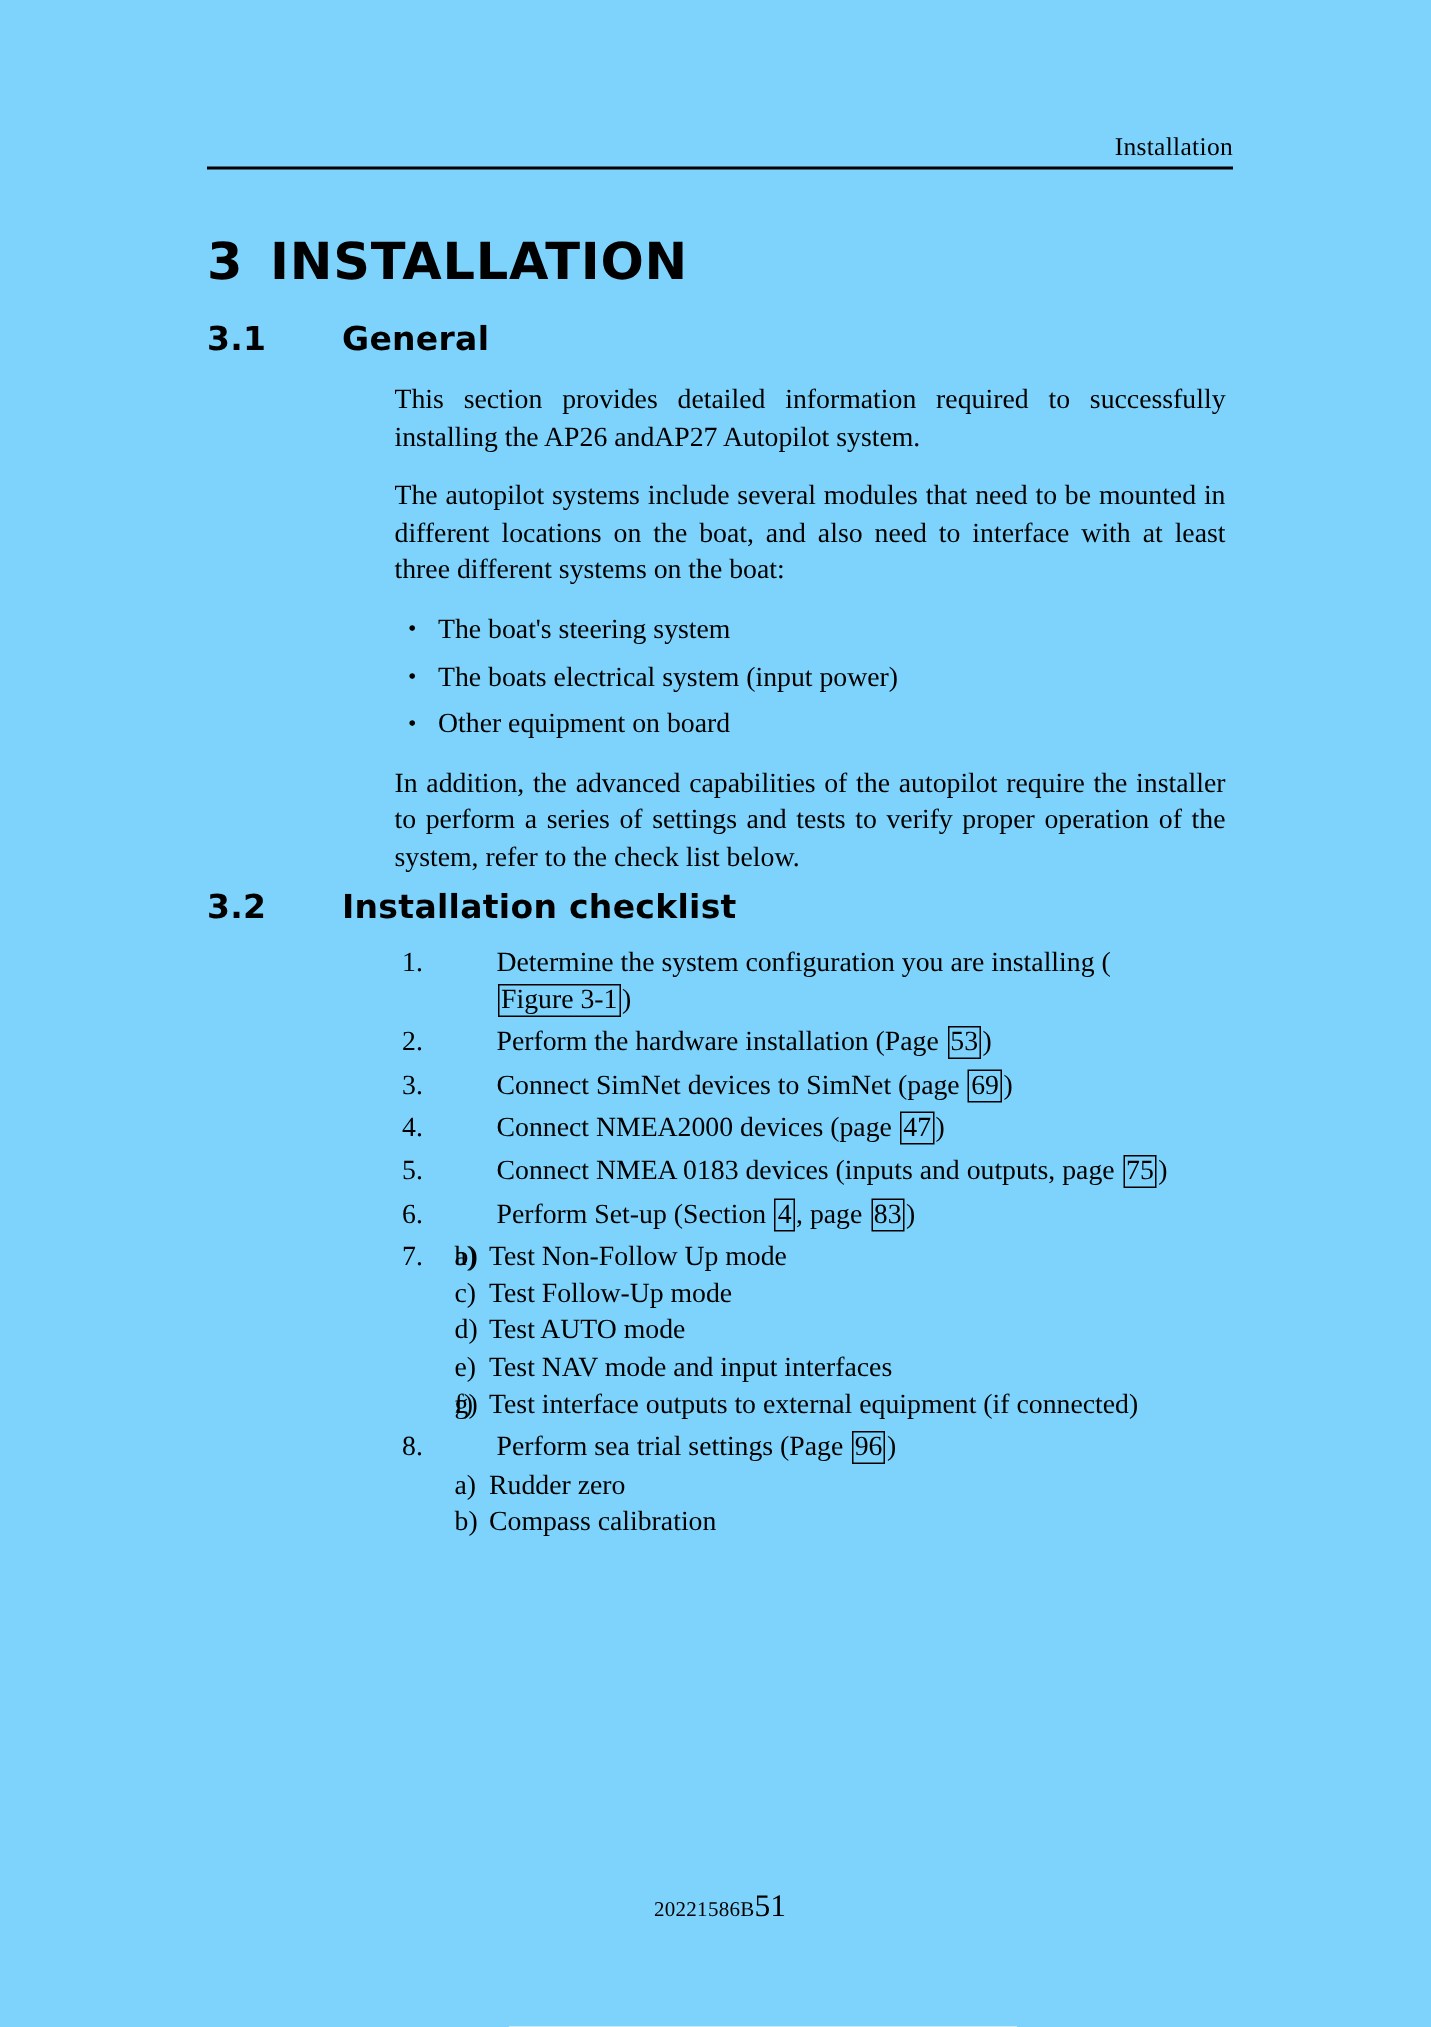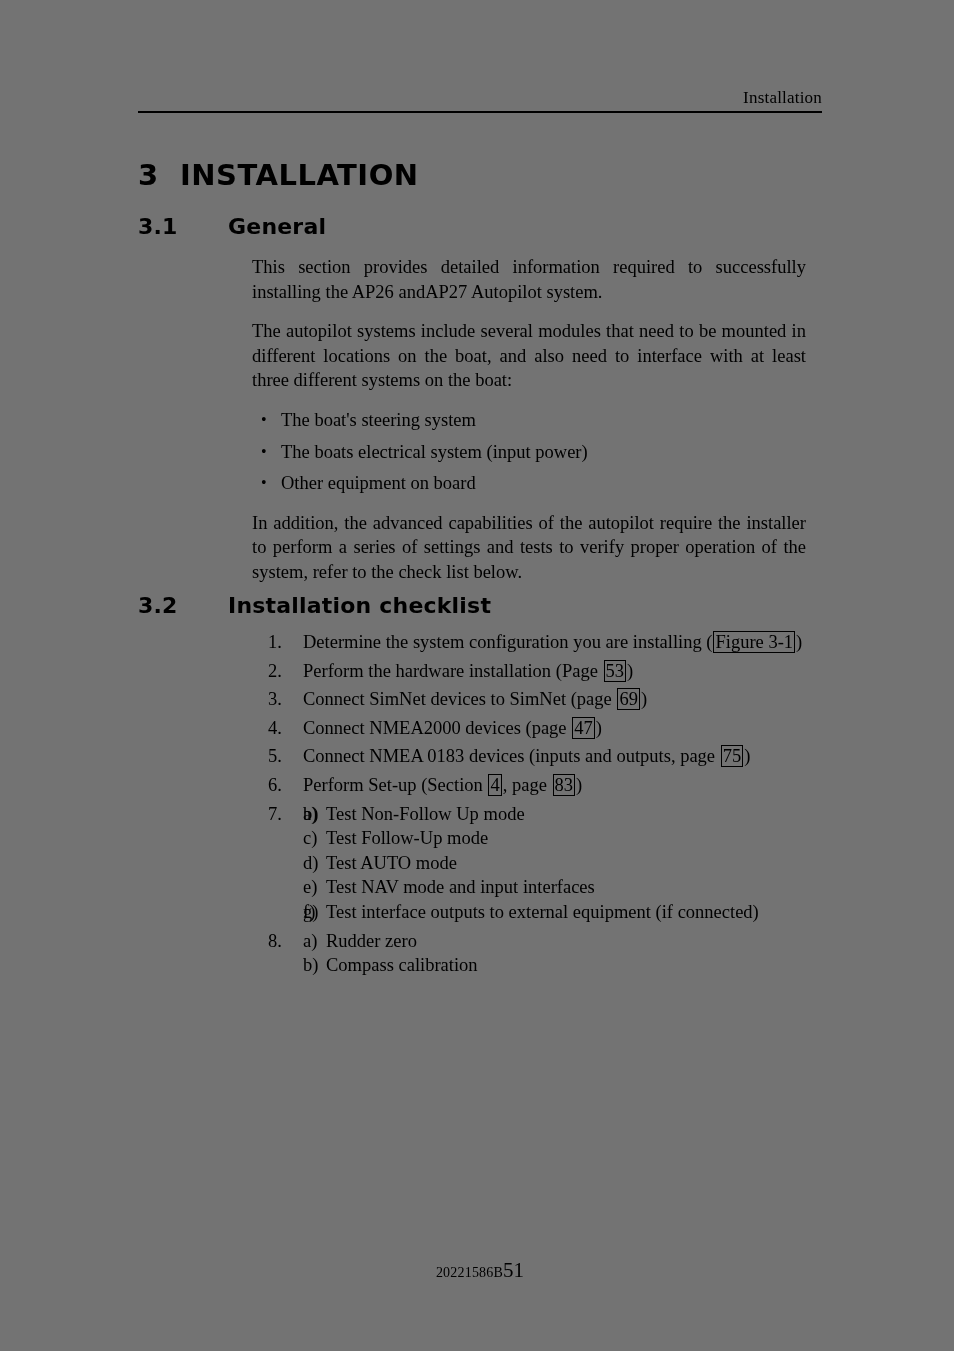--- a/index.html
+++ b/index.html
@@ -8,21 +8,21 @@
     background: #ffffff;
   }
   body {
     font-family: "Liberation Serif", serif;
     color: #000000;
   }
   .page {
     position: relative;
     width: 954px;
     height: 1351px;
-    background: #737373;
+    background: #7dd3fc;
     overflow: hidden;
   }
 
   
   .header {
     position: absolute;
     left: 138px;
     top: 88px;
     width: 684px;
   }
@@ -39,21 +39,21 @@
     width: 100%;
   }
 
   
   .h1 {
     position: absolute;
     left: 138px;
     top: 158px;
     font-family: "DejaVu Sans", sans-serif;
     font-weight: bold;
-    font-size: 29px;
+    font-size: 34px;
     line-height: 34px;
     letter-spacing: 0.5px;
     white-space: nowrap;
   }
   .h1 .num { display: inline-block; width: 42px; }
 
   .h2 {
     position: absolute;
     left: 138px;
     font-family: "DejaVu Sans", sans-serif;
@@ -63,21 +63,21 @@
     letter-spacing: 0.2px;
     white-space: nowrap;
   }
   .h2 .num { display: inline-block; width: 90px; }
   #h2-general { top: 214px; }
   #h2-checklist { top: 593px; }
 
   
   .body-col {
     position: absolute;
-    left: 252px;
+    left: 263px;
     width: 554px;
     font-size: 18.5px;
     line-height: 24.6px;
   }
   .para {
     text-align: justify;
     text-justify: inter-word;
     margin: 0 0 15px 0;
   }
   .para.last { margin-bottom: 16px; }
@@ -123,21 +123,21 @@
     width: 27px;
     text-align: left;
   }
   .ck-text {
     display: block;
   }
   .ck-text.justify {
     text-align: justify;
     text-justify: inter-word;
   }
-  .ck-text.plain { text-align: left; }
+  .ck-text.plain { text-align: left; margin-left: 28px; }
 
   
   .sublist {
     margin-top: 1px;
     margin-left: 0px;
   }
   .sub-item {
     position: relative;
     padding-left: 23px;
     margin-bottom: 0px;
@@ -291,20 +291,21 @@
         </div>
         <div class="sub-item">
           <span class="sub-num">g)</span>
           <span class="sub-text justify">Test interface outputs to external equipment (if connected)</span>
         </div>
       </div>
     </div>
 
     <div class="ck-item">
       <span class="ck-num">8.</span>
+      <span class="ck-text plain"><span>Perform sea trial settings (Page </span><span class="xref">96</span><span>)</span></span>
 
       <div class="sublist">
         <div class="sub-item">
           <span class="sub-num">a)</span>
           <span class="sub-text plain">Rudder zero</span>
         </div>
         <div class="sub-item">
           <span class="sub-num">b)</span>
           <span class="sub-text plain">Compass calibration</span>
         </div>

